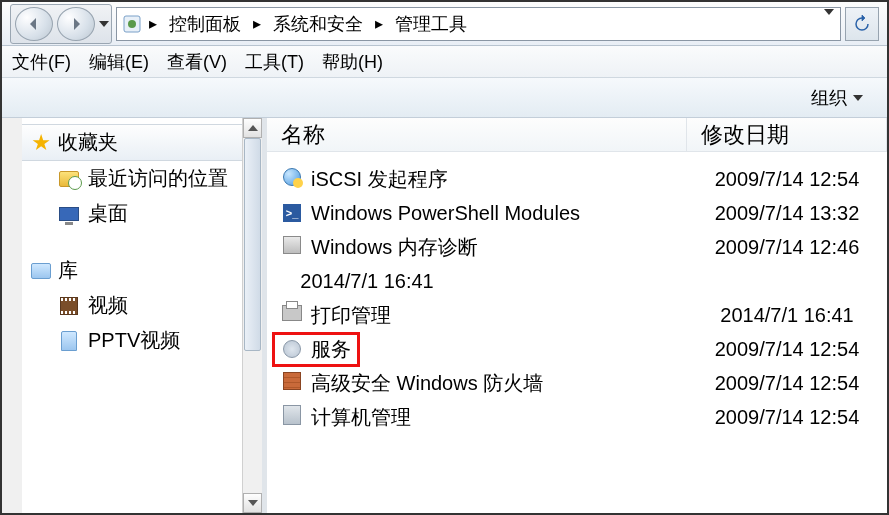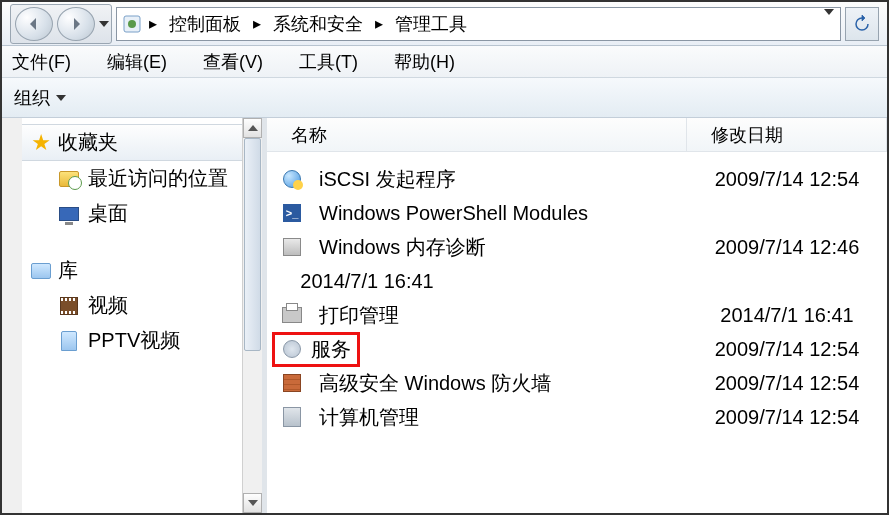--- a/index.html
+++ b/index.html
@@ -9,23 +9,23 @@
 .nav-shell { display: flex; align-items: center; background: linear-gradient(to bottom,#f0f2f5,#dde3ea); border:1px solid #9aa6b2; border-radius: 3px; padding:2px; }
 .nav-btn { width: 38px; height: 34px; border-radius: 50%; background: radial-gradient(circle at 30% 30%, #fefeff, #d7e0e9 60%, #bcc6d0); border:1px solid #98a4b0; margin: 0 2px; display:flex; align-items:center; justify-content:center; cursor:pointer; }
 .nav-btn svg { width: 16px; height: 16px; fill: #6b7785; }
 .addr-bar { flex: 1; height: 34px; background: #fff; border: 1px solid #8a96a4; display: flex; align-items: center; padding: 0 6px; gap: 4px; }
 .addr-icon { width: 18px; height: 18px; display:flex; align-items:center; justify-content:center; }
 .crumb { font-size: 18px; cursor:pointer; padding: 2px 4px; }
 .crumb-sep { margin: 0 4px; }
 .addr-drop { margin-left: auto; cursor:pointer; }
 .refresh-btn { width: 34px; height: 34px; background: linear-gradient(to bottom,#eef2f7,#dde5ec); border:1px solid #97a3af; display:flex; align-items:center; justify-content:center; cursor:pointer; }
 .refresh-btn svg { width:18px; height:18px; stroke:#2a62a8; fill:#2a62a8; }
-.menubar { height: 32px; background: linear-gradient(to bottom,#fafbfc,#eef2f6); border-bottom:1px solid #cfd8e0; display:flex; align-items:center; padding: 0 10px; gap: 36px; }
+.menubar { height: 32px; background: linear-gradient(to bottom,#fafbfc,#eef2f6); border-bottom:1px solid #cfd8e0; display:flex; align-items:center; padding: 0 10px; gap: 18px; }
 .menu-item { font-size: 18px; cursor:pointer; }
-.toolbar { height: 40px; background: linear-gradient(to bottom,#f6f9fc,#e3ecf3); border-bottom:1px solid #c3ced9; display:flex; align-items:center; padding: 0 12px; }
+.toolbar { height: 40px; background: linear-gradient(to bottom,#f6f9fc,#e3ecf3); border-bottom:1px solid #c3ced9; display:flex; align-items:center; padding: 0 24px; justify-content: flex-end; }
 .org-btn { font-size: 18px; cursor:pointer; display:flex; align-items:center; gap:4px; }
 .triangle-down { width:0; height:0; border-left:5px solid transparent; border-right:5px solid transparent; border-top:6px solid #333; margin-left:2px; }
 .body-area { display:flex; height: calc(100% - 44px - 32px - 40px); }
 .nav-pane { width: 260px; display:flex; position:relative; }
 .nav-scroll-gutter-left { width: 20px; background:#f0f0f0; }
 .nav-tree { flex:1; padding: 6px 0; overflow:hidden; }
 .tree-group { margin-bottom: 22px; }
 .tree-header { display:flex; align-items:center; gap:6px; padding: 4px 8px; font-size: 20px; cursor:pointer; }
 .tree-header.fav { background: linear-gradient(to bottom,#fefefe,#e9eff5); border-top:1px solid #d0d8e0; border-bottom:1px solid #d0d8e0; }
 .tree-item { display:flex; align-items:center; gap:8px; padding: 4px 8px 4px 36px; font-size: 20px; cursor:pointer; }
@@ -44,26 +44,26 @@
 .nav-scrollbar { width: 20px; background:#f0f0f0; display:flex; flex-direction:column; border-left:1px solid #d0d0d0; }
 .sb-btn { height:20px; background:linear-gradient(to bottom,#fefefe,#e2e2e2); border:1px solid #b0b0b0; display:flex; align-items:center; justify-content:center; cursor:pointer; }
 .sb-track { flex:1; position:relative; }
 .sb-thumb { position:absolute; left:1px; right:1px; top:0; height:60%; background:linear-gradient(to right,#eaf0f7,#d0dbe7); border:1px solid #a8b7c5; border-radius:2px; cursor:pointer; }
 .sb-arrow { width:0;height:0;border-left:5px solid transparent;border-right:5px solid transparent; }
 .sb-arrow.up { border-bottom:6px solid #555; }
 .sb-arrow.down { border-top:6px solid #555; }
 .splitter { width:5px; background:#e0e5ea; cursor:col-resize; }
 .list-pane { flex:1; display:flex; flex-direction:column; }
 .col-headers { height:34px; display:flex; align-items:center; border-bottom:1px solid #e0e5ea; background:linear-gradient(to bottom,#fdfdfd,#f1f5f8); }
-.col-h { padding: 0 24px; font-size:18px; border-right:1px solid #e0e5ea; height:100%; display:flex; align-items:center; cursor:pointer; }
+.col-h { padding: 0 14px; font-size:22px; border-right:1px solid #e0e5ea; height:100%; display:flex; align-items:center; cursor:pointer; }
 .col-h.name { flex:1; }
 .col-h.date { width:200px; }
 .file-list { flex:1; overflow:auto; padding-top:10px; }
 .file-row { display:flex; align-items:center; height:34px; cursor:pointer; }
-.file-row .fname { flex:1; display:flex; align-items:center; gap:16px; padding: 0 14px; font-size:20px; }
+.file-row .fname { flex:1; display:flex; gap:8px; padding: 0 14px; font-size:20px; }
 .file-row .fdate { width:200px; padding:0 14px; font-size:20px;text-align:center; }
 .file-row .fico { width:22px; height:22px; display:flex; align-items:center; justify-content:center; flex-shrink:0; }
 .highlight-box { border:3px solid #e11; padding:1px 6px; display:inline-flex; align-items:center; gap:8px; position:relative; left:-9px; }
 .chip { width:18px;height:18px;background:linear-gradient(to bottom,#e9e9e9,#bdbdbd);border:1px solid #8a8a8a; }
 .globe { width:18px;height:18px;border-radius:50%;background:radial-gradient(circle at 30% 30%,#c8e7ff,#4a98e0);border:1px solid #3a78b0;position:relative; }
 .globe::after{content:"";position:absolute;right:-3px;bottom:-3px;width:10px;height:10px;background:#ffd24a;border-radius:50%;} 
 .ps-ico { width:18px;height:18px;background:#2b5aa0;color:#fff;font-size:11px;display:flex;align-items:center;justify-content:center;font-weight:bold; }
 .shield { width:18px;height:20px;background:linear-gradient(to bottom,#f3d07a,#d9a83a);clip-path:polygon(50% 0,100% 15%,100% 60%,50% 100%,0 60%,0 15%); }
 .printer { width:20px;height:16px;background:#c8c8c8;border:1px solid #888;position:relative;}
 .printer::before{content:"";position:absolute;left:3px;right:3px;top:-5px;height:6px;background:#fff;border:1px solid #888;}
@@ -205,20 +205,21 @@
             </div>
             <div class="fdate">2009/7/14 12:54</div>
           </div>
           <div class="file-row">
             <div class="fname">
               <span class="fico">
                 <span class="ps-ico">&gt;_</span>
               </span>
               <span>Windows PowerShell Modules</span>
             </div>
+            <div class="fdate">2009/7/14 13:32</div>
           </div>
           <div class="file-row">
             <div class="fname">
               <span class="fico">
                 <span class="chip"></span>
               </span>
               <span>Windows 内存诊断</span>
             </div>
             <div class="fdate">2009/7/14 12:46</div>
           </div>

